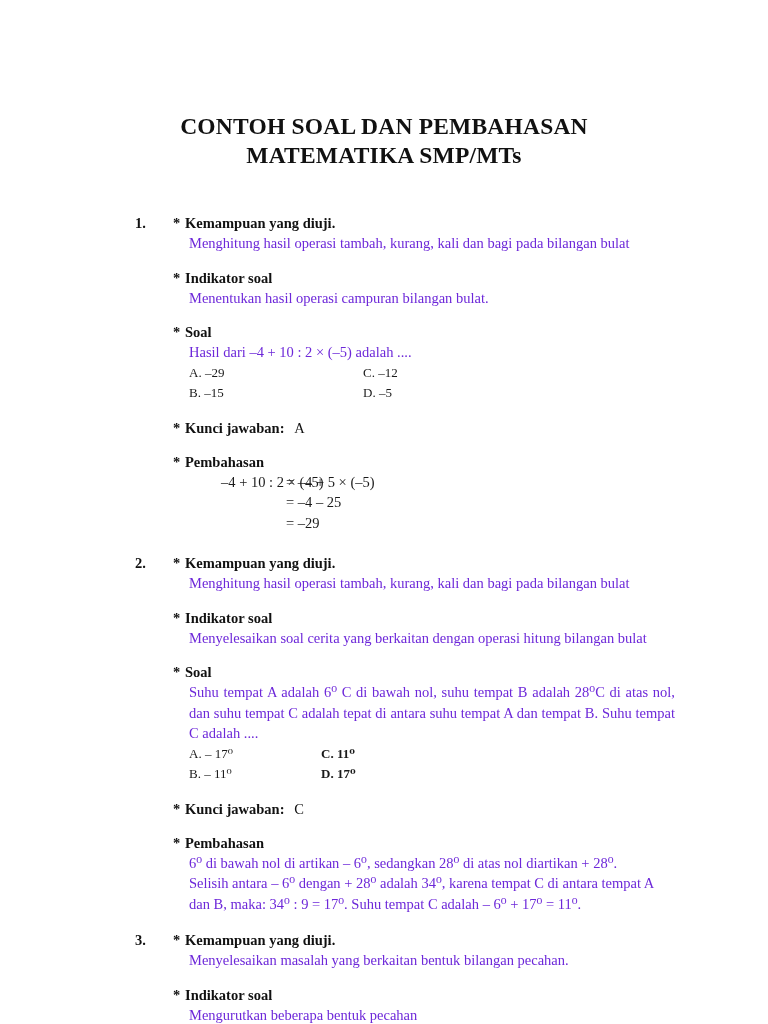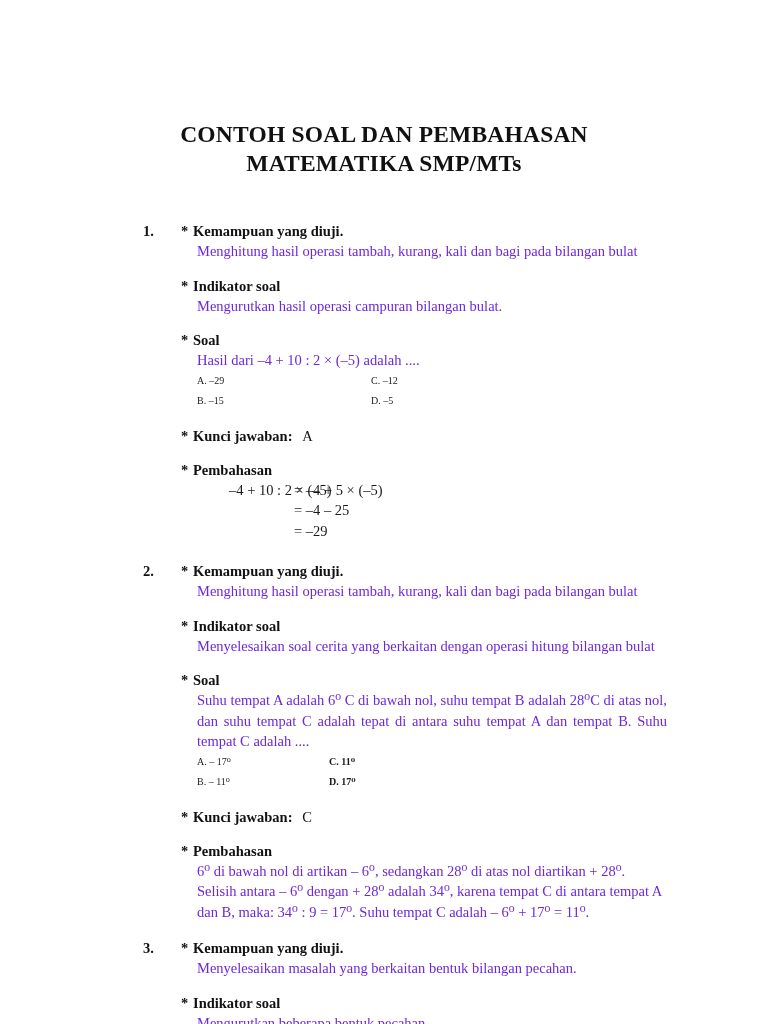--- a/index.html
+++ b/index.html
@@ -14,21 +14,21 @@
     font-family: "Liberation Serif", "DejaVu Serif", serif;
     color: #1a1a1a;
     overflow: hidden;
   }
   .page {
     position: absolute;
     left: 0; top: 0;
     width: 768px;
     height: 760px;
     box-sizing: border-box;
-    padding: 12px;
+    padding: 4px;
   }
 
   
   .doc-title {
     text-align: center;
     font-weight: bold;
     font-size: 23.5px;
     line-height: 29px;
     letter-spacing: 0.2px;
     margin: 0;
@@ -94,21 +94,21 @@
   }
   .sec-body.justify {
     text-align: justify;
   }
   .sec-body p { margin: 0; }
 
   
   .options {
     position: relative;
     padding-left: 16px;
-    font-size: 10px;
+    font-size: 13px;
     line-height: 20.5px;
     text-align: center;
   }
   .opt-row {
     position: relative;
     height: 20.5px;
   }
   .opt {
     position: absolute;
     top: 0;
@@ -152,21 +152,21 @@
           <p>Menghitung hasil operasi tambah, kurang, kali dan bagi pada bilangan bulat</p>
         </div>
       </div>
 
       <div class="section">
         <div class="sec-head">
           <span class="star">*</span>
           <span>Indikator soal</span>
         </div>
         <div class="sec-body">
-          <p>Mengurutkan hasil operasi campuran bilangan bulat.</p>
+          <p>Menentukan hasil operasi campuran bilangan bulat.</p>
         </div>
       </div>
 
       <div class="section">
         <div class="sec-head">
           <span class="star">*</span>
           <span>Soal</span>
         </div>
         <div class="sec-body">
           <p>Hasil dari  –4 + 10 : 2 ×  (–5) adalah ....</p>

